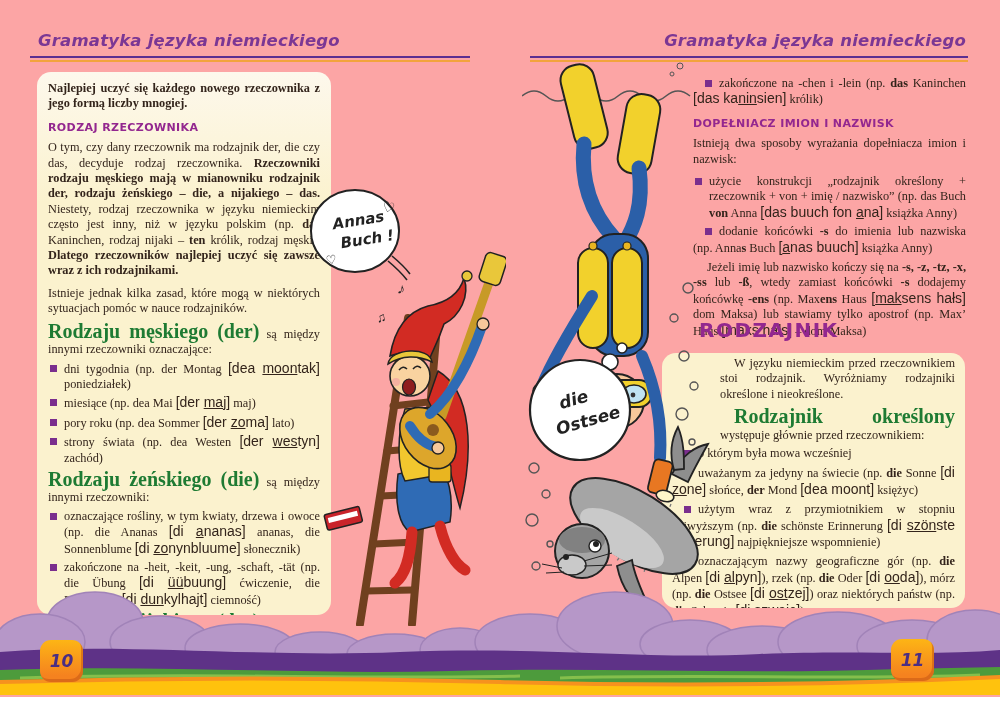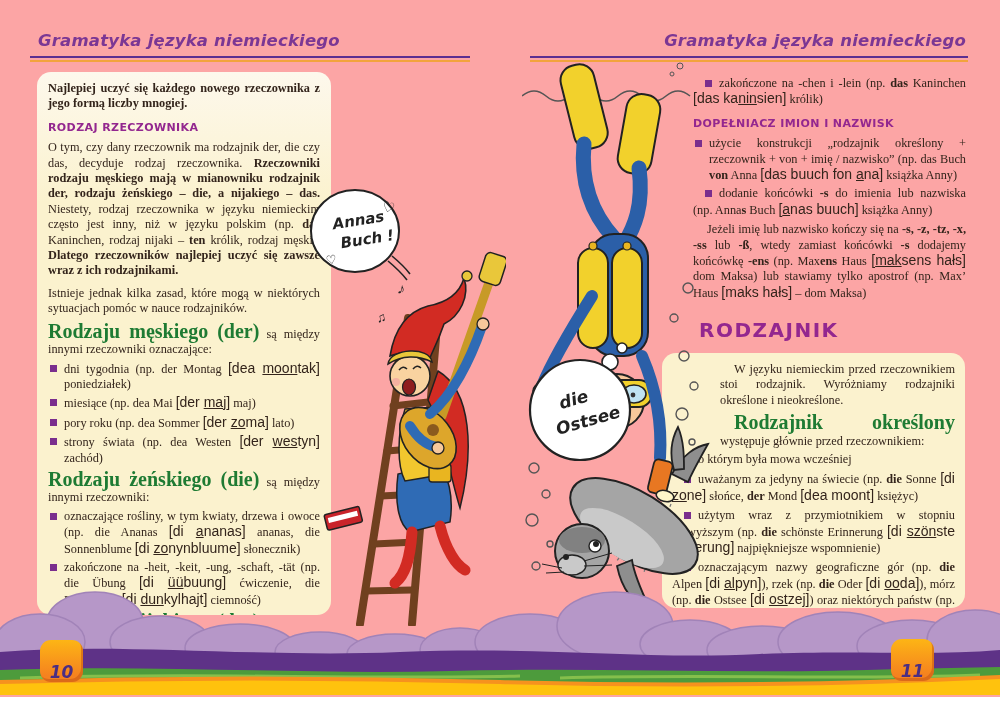--- a/index.html
+++ b/index.html
@@ -11,21 +11,21 @@
   .ptitle.left{left:38px;} .ptitle.right{right:34px;text-align:right;}
   .hrule{position:absolute;top:56px;height:2px;border-top:2.6px solid #5c2e91;border-bottom:2.6px solid #f2a33c;}
   .hrule.left{left:30px;width:440px;} .hrule.right{left:530px;width:438px;}
   
   .cream{background:#fbf2ce;border-radius:14px;box-sizing:border-box;overflow:hidden;}
   #left-box{position:absolute;left:37px;top:72px;width:294px;height:543px;padding:7px 11px;
             background:linear-gradient(180deg,#fdf8ec 0%,#fbf2ce 24%);z-index:2;}
   #right-top{position:absolute;left:693px;top:74px;width:273px;z-index:3;}
   #rodzajnik{position:absolute;left:699px;top:318px;font-family:"DejaVu Sans",sans-serif;
              font-weight:bold;font-size:20px;letter-spacing:1.5px;color:#93278f;z-index:3;}
-  #right-box{position:absolute;left:662px;top:353px;width:303px;height:255px;padding:9px 10px;z-index:2;}
+  #right-box{position:absolute;left:662px;top:353px;width:303px;height:255px;padding:3px 10px;z-index:2;}
   .seal-spacer{float:left;width:48px;height:78px;}
   
   .blk{font-size:12.3px;line-height:15.4px;margin:0 0 3px;}
   .blk.lead{font-weight:bold;margin:2px 0 8px;text-align:justify;}
   .blk.h2{font-family:"DejaVu Sans",sans-serif;font-weight:bold;font-size:11px;
           letter-spacing:.4px;color:#93278f;margin:8px 0 5px;}
   .blk.p{text-align:justify;margin:0 0 7px;}
   .blk.pi{text-align:justify;text-indent:14px;margin:0 0 7px;}
   .blk.gl,.blk.gli{text-align:justify;margin:6px 0 3px;}
   .blk.gli{text-indent:14px;}
@@ -41,21 +41,21 @@
   .un{text-decoration:underline;}
   
   .illo{position:absolute;z-index:4;}
   #jester{left:310px;top:176px;width:196px;height:450px;}
   #diver{left:522px;top:56px;width:190px;height:566px;}
   #landscape{position:absolute;left:0;top:580px;width:1000px;height:115px;z-index:5;}
   
   .badge{position:absolute;width:43px;height:42px;border-radius:11px;z-index:7;
          background:linear-gradient(180deg,#fdb515 0%,#f5821f 85%);
          box-shadow:inset -2px -3px 0 rgba(196,87,20,.55);
-         display:flex;align-items:flex-end;justify-content:center;
+         display:flex;align-items:center;justify-content:center;
          font-family:"DejaVu Sans",sans-serif;font-style:italic;font-weight:bold;
          font-size:17px;color:#4b2e83;}
   #badge10{left:40px;top:640px;} #badge11{left:891px;top:639px;}
   .bubble-text{font-family:"DejaVu Sans",sans-serif;font-style:italic;font-weight:bold;fill:#222;}
 </style>
 </head>
 <body>
 
 <div id="stage">
 
@@ -94,20 +94,21 @@
       <div class="blk b">
         <span class="sq"></span>
         <span class="btx"><span>zakończone na -heit, -keit, -ung, -schaft, -tät (np. die Übung </span><span class="tr">[di </span><span class="tr un">üü</span><span class="tr">buung]</span><span> ćwiczenie, die Dunkelheit </span><span class="tr">[di </span><span class="tr un">dun</span><span class="tr">kylhajt]</span><span> ciemność)</span></span>
       </div>
       <div class="blk gl"><span class="grn">Rodzaju nijakiego (das)</span><span> są między innymi rzeczowniki:</span></div>
     </div>
 
   <div id="right-top">
       <div class="blk bi"><span class="sq in"></span><span>zakończone na -chen i -lein (np. </span><span class="bb">das</span><span> Kaninchen </span><span class="tr">[das ka</span><span class="tr un">nin</span><span class="tr">sien]</span><span> królik)</span></div>
       <div class="blk h2"><span>DOPEŁNIACZ IMION I NAZWISK</span></div>
+      <div class="blk p"><span>Istnieją dwa sposoby wyrażania dopełniacza imion i nazwisk:</span></div>
       <div class="blk b">
         <span class="sq"></span>
         <span class="btx"><span>użycie konstrukcji „rodzajnik określony + rzeczownik + von + imię / nazwisko” (np. das Buch </span><span class="bb">von</span><span> Anna </span><span class="tr">[das buuch fon </span><span class="tr un">a</span><span class="tr">na]</span><span> książka Anny)</span></span>
       </div>
       <div class="blk bi"><span class="sq in"></span><span>dodanie końcówki </span><span class="bb">-s</span><span> do imienia lub nazwiska (np. Anna</span><span class="bb">s</span><span> Buch </span><span class="tr">[</span><span class="tr un">a</span><span class="tr">nas buuch]</span><span> książka Anny)</span></div>
       <div class="blk pi"><span>Jeżeli imię lub nazwisko kończy się na </span><span class="bb">-s, -z, -tz, -x,</span><span> </span><span class="bb">-ss</span><span> lub </span><span class="bb">-ß</span><span>, wtedy zamiast końcówki </span><span class="bb">-s</span><span> dodajemy końcówkę </span><span class="bb">-ens</span><span> (np. Max</span><span class="bb">ens</span><span> Haus </span><span class="tr">[</span><span class="tr un">mak</span><span class="tr">sens hałs]</span><span> dom Maksa) lub stawiamy tylko apostrof (np. Max’ Haus </span><span class="tr">[maks hałs]</span><span> – dom Maksa)</span></div>
     </div>
 
   <div id="rodzajnik">RODZAJNIK</div>
 

